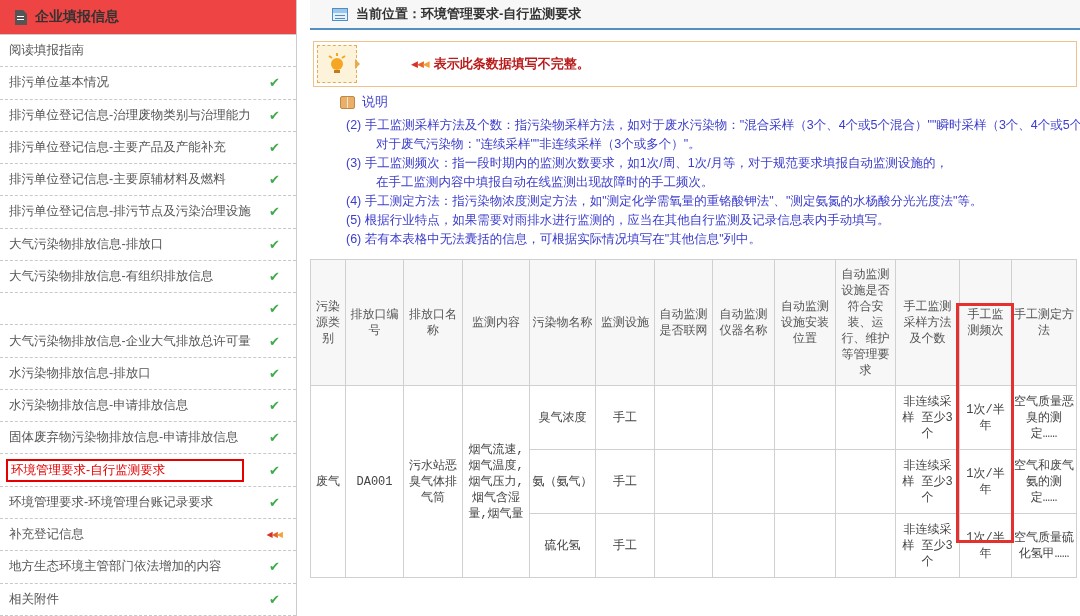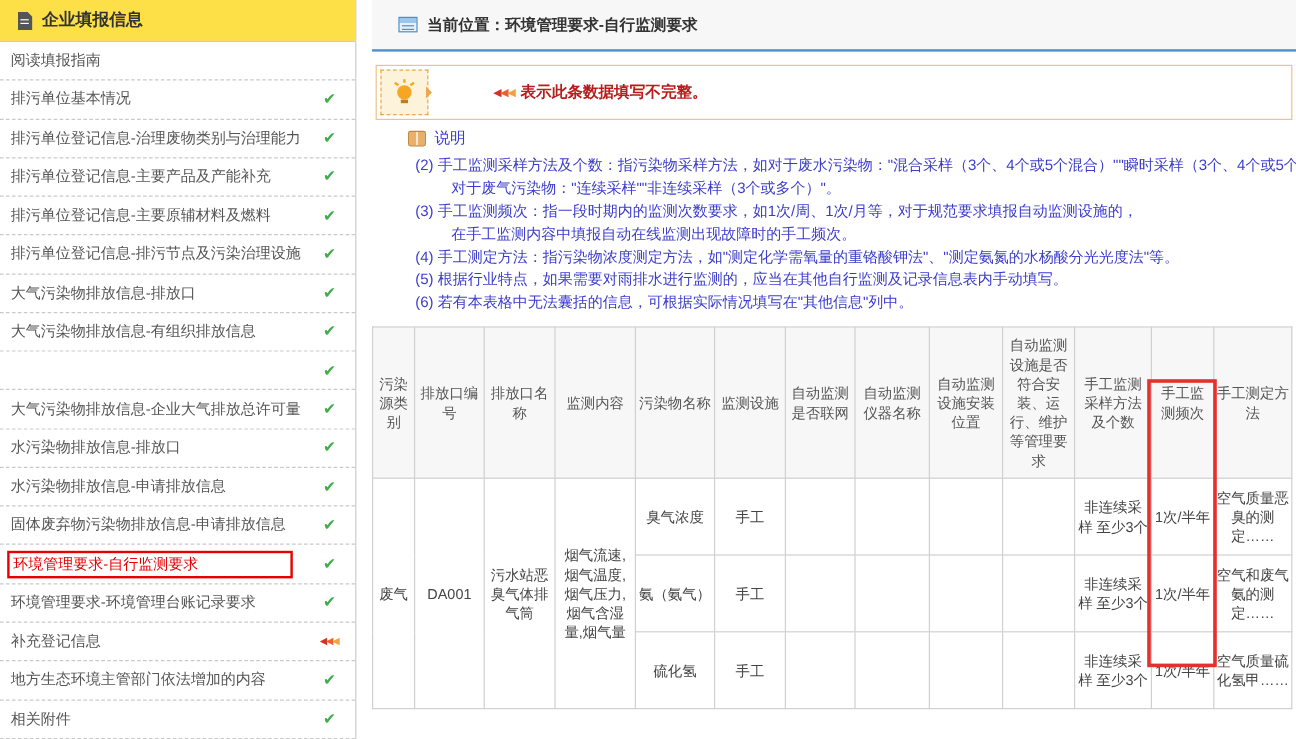--- a/index.html
+++ b/index.html
@@ -2,33 +2,33 @@
 <html><head>
 <meta charset="utf-8">
 <style>
   * { margin:0; padding:0; box-sizing:border-box; }
   html,body { background:#fff; }
   body { font-family:"Liberation Sans","DejaVu Sans",sans-serif; color:#333; }
   .page { position:relative; width:1080px; height:616px; overflow:hidden; background:#fff; }
 
   
   .sidebar { position:absolute; left:0; top:0; width:297px; height:616px; border-right:1px solid #ccc; background:#fff; }
-  .sidebar-header { height:35px; background:#fde047; border-bottom:1px solid #ccc; display:flex; align-items:center; padding-left:14px; gap:8px; }
+  .sidebar-header { height:35px; background:#ef4444; border-bottom:1px solid #ccc; display:flex; align-items:center; padding-left:14px; gap:8px; }
   .sidebar-header .title { font-size:14px; font-weight:bold; color:#333; }
   .sidebar-items { }
   .side-item { position:relative; height:32.27px; display:flex; align-items:center; padding-left:9px; border-bottom:1px dashed #c9c9c9; cursor:pointer; }
   .side-item .label { font-size:12.5px; color:#555; white-space:nowrap; }
   .side-item .check { position:absolute; right:16px; color:#3fab49; font-size:13px; font-weight:bold; }
   .side-item .arrows { position:absolute; right:14px; font-size:8px; letter-spacing:-1px; }
   .arrow-1 { color:#d93025; } .arrow-2 { color:#e8622d; } .arrow-3 { color:#f2a13c; }
   .side-item.active .label { display:inline-block; width:238px; border:2px solid #e60000; color:#e60000; padding:1px 2px 1px 3px; margin-left:-3px; }
 
   
   .main { position:absolute; left:310px; top:0; width:770px; height:616px; }
-  .location-bar { height:43px; background:#f7f7f7; border-bottom:2px solid #5290c4; display:flex; align-items:center; gap:8px; padding-left:22px; }
+  .location-bar { height:30px; background:#f7f7f7; border-bottom:2px solid #5290c4; display:flex; align-items:center; gap:8px; padding-left:22px; }
   .location-bar .loc-text { font-size:13px; font-weight:bold; color:#333; }
   .loc-icon { display:inline-block; width:16px; height:13px; border:1px solid #4a8fc7; background:linear-gradient(#9ec6e8 0 4px, #e7f1fb 4px); position:relative; }
   .loc-icon::after { content:""; position:absolute; left:2px; top:6px; width:10px; height:1px; background:#4a8fc7; box-shadow:0 3px 0 #4a8fc7; }
 
   .notice { position:relative; margin:11px 3px 0 3px; height:46px; border:1px solid #f2c08a; display:flex; align-items:center; }
   .bulb-box { position:relative; width:40px; height:38px; margin-left:3px; background:#fdf3da; border:1px dashed #eaa94f; display:flex; align-items:center; justify-content:center; }
   .bulb-box::after { content:""; position:absolute; right:-9px; top:13px; border:5px solid transparent; border-left-color:#eaa94f; }
   .notice .notice-text { margin-left:60px; font-size:13px; font-weight:bold; color:#b91c1c; }
   .notice .arrows { margin-left:54px; font-size:9px; letter-spacing:-1px; }
   .notice .arrows + .notice-text { margin-left:5px; }
@@ -37,21 +37,21 @@
   .instructions { display:flex; align-items:center; gap:7px; margin-top:6px; padding-left:30px; }
   .instructions .ins-label { font-size:13px; color:#3c3ccc; }
   .book-icon { display:inline-block; width:15px; height:13px; border:1px solid #c08840; border-radius:2px; background:linear-gradient(90deg,#e8b06a 0 46%, #f7e6c8 46% 54%, #e8b06a 54%); }
   .notes { margin-top:5px; }
   .note-line { font-size:12.5px; color:#3c3ccc; line-height:19px; padding-left:36px; white-space:nowrap; }
   .note-line.indent { padding-left:66px; }
 
   
   .table-wrap { position:relative; margin-top:10px; width:766px; }
   table.mon { border-collapse:collapse; table-layout:fixed; width:766px; }
-  table.mon th, table.mon td { border:1px solid #d0d0d0; font-size:12px; text-align:center; vertical-align:middle; padding:2px; line-height:16px; word-break:break-all; }
+  table.mon th, table.mon td { border:1px solid #d0d0d0; font-size:12px; text-align:center; vertical-align:middle; padding:2px; line-height:16px; word-break:break-all;font-family:Liberation Mono, monospace; }
   table.mon th { background:#f7f7f7; color:#555; font-weight:normal; height:126px; }
   table.mon td { color:#444; height:64px; background:#fff; }
   .freq-highlight { position:absolute; left:646px; top:44px; width:58px; height:240px; border:3px solid #e53030; pointer-events:none; }
 
   
   .doc-icon svg { display:block; }
 </style>
 </head>
 <body>
 

